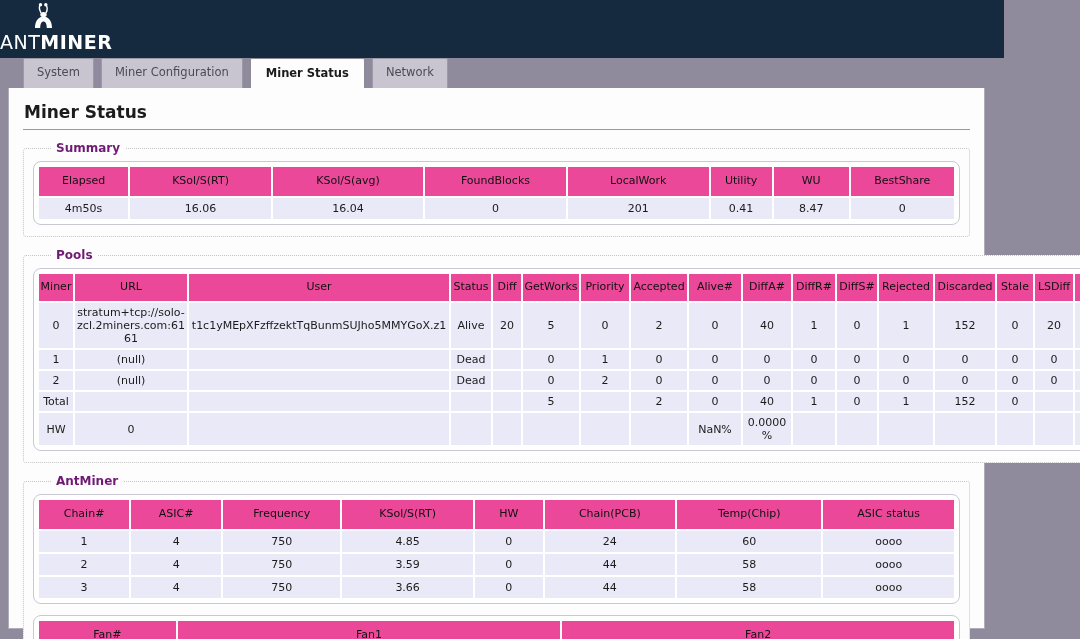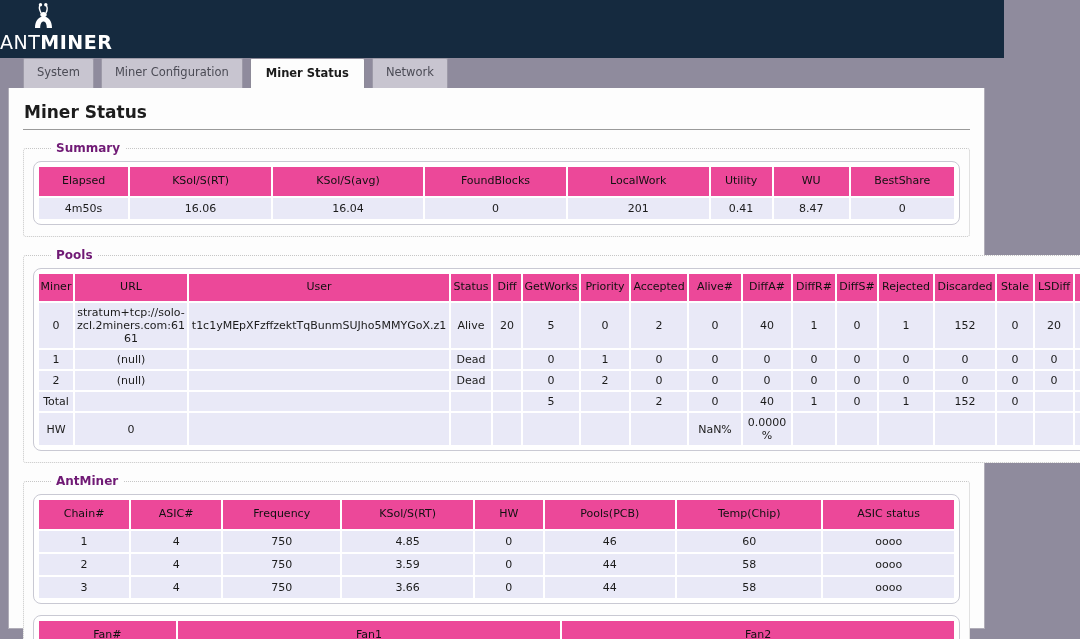--- a/index.html
+++ b/index.html
@@ -312,33 +312,33 @@
             <col style="width:16%">
             <col style="width:14.5%">
         </colgroup>
         <thead>
             <tr>
               <th>Chain#</th>
               <th>ASIC#</th>
               <th>Frequency</th>
               <th>KSol/S(RT)</th>
               <th>HW</th>
-              <th>Pools(PCB)</th>
+              <th>Chain(PCB)</th>
               <th>Temp(Chip)</th>
               <th>ASIC status</th>
             </tr>
           </thead>
         <tbody>
             <tr>
               <td>1</td>
               <td>4</td>
               <td>750</td>
               <td>4.85</td>
               <td>0</td>
-              <td>46</td>
+              <td>24</td>
               <td>60</td>
               <td>oooo</td>
             </tr>
             <tr>
               <td>2</td>
               <td>4</td>
               <td>750</td>
               <td>3.59</td>
               <td>0</td>
               <td>44</td>

